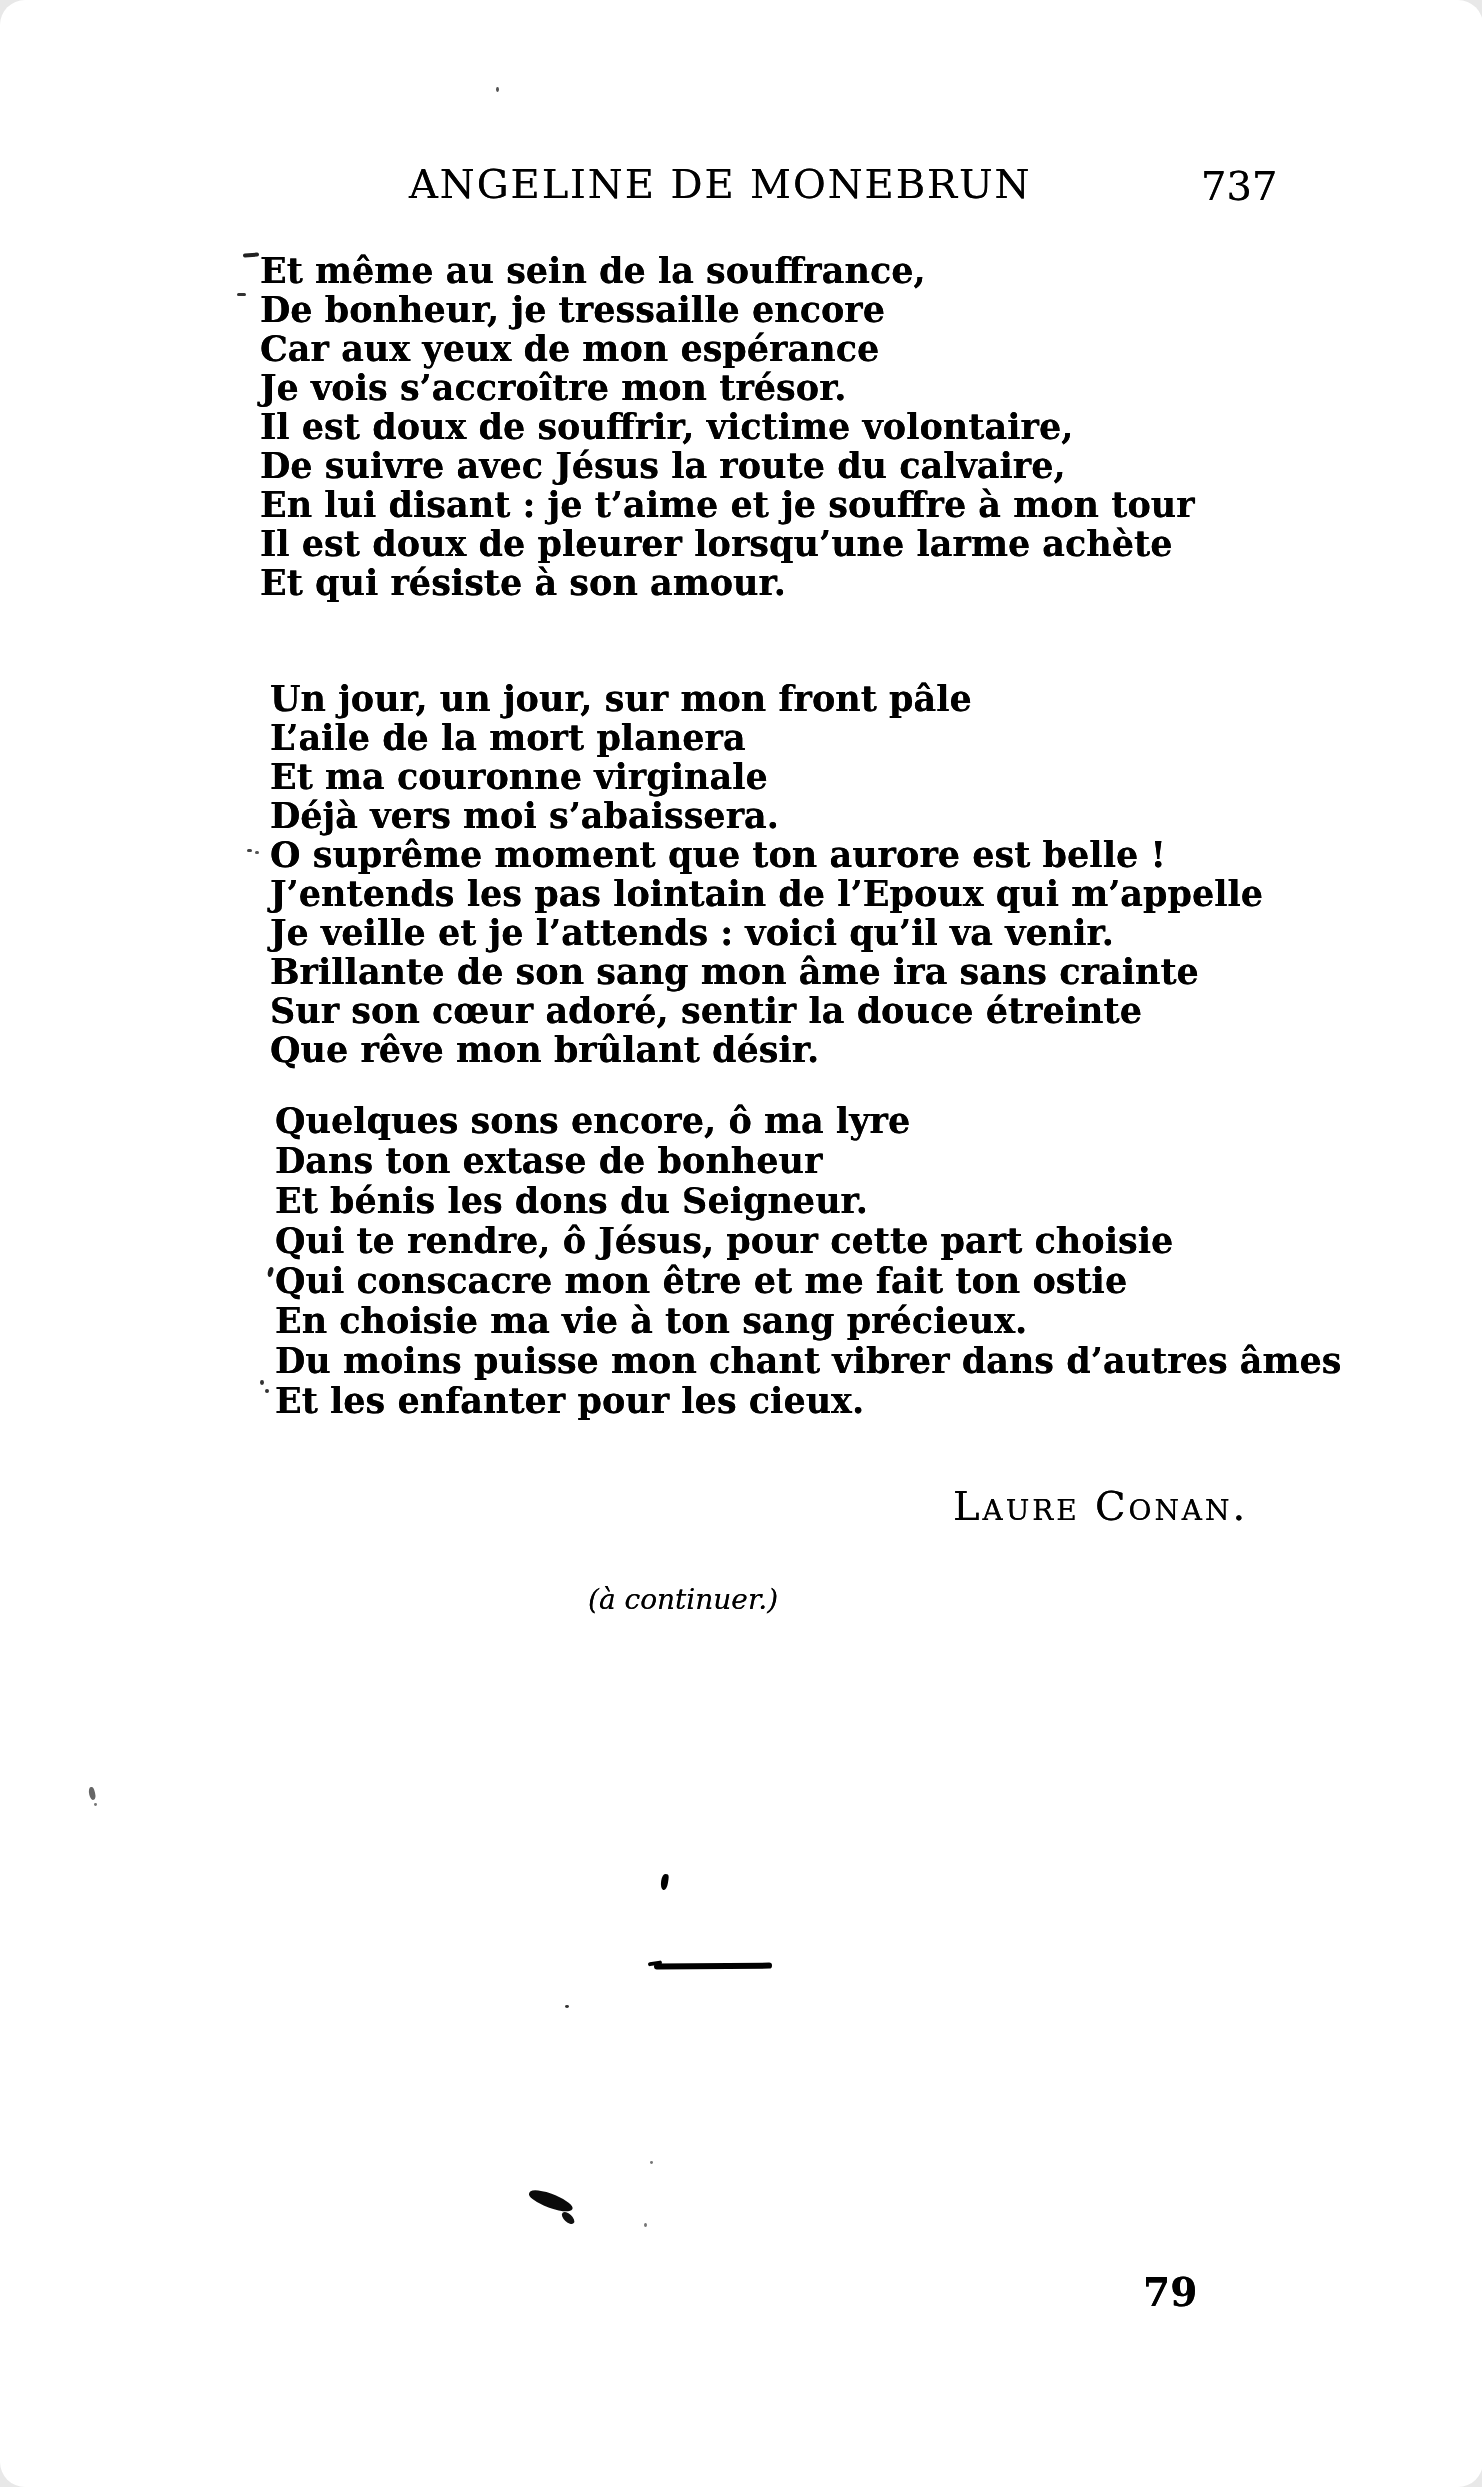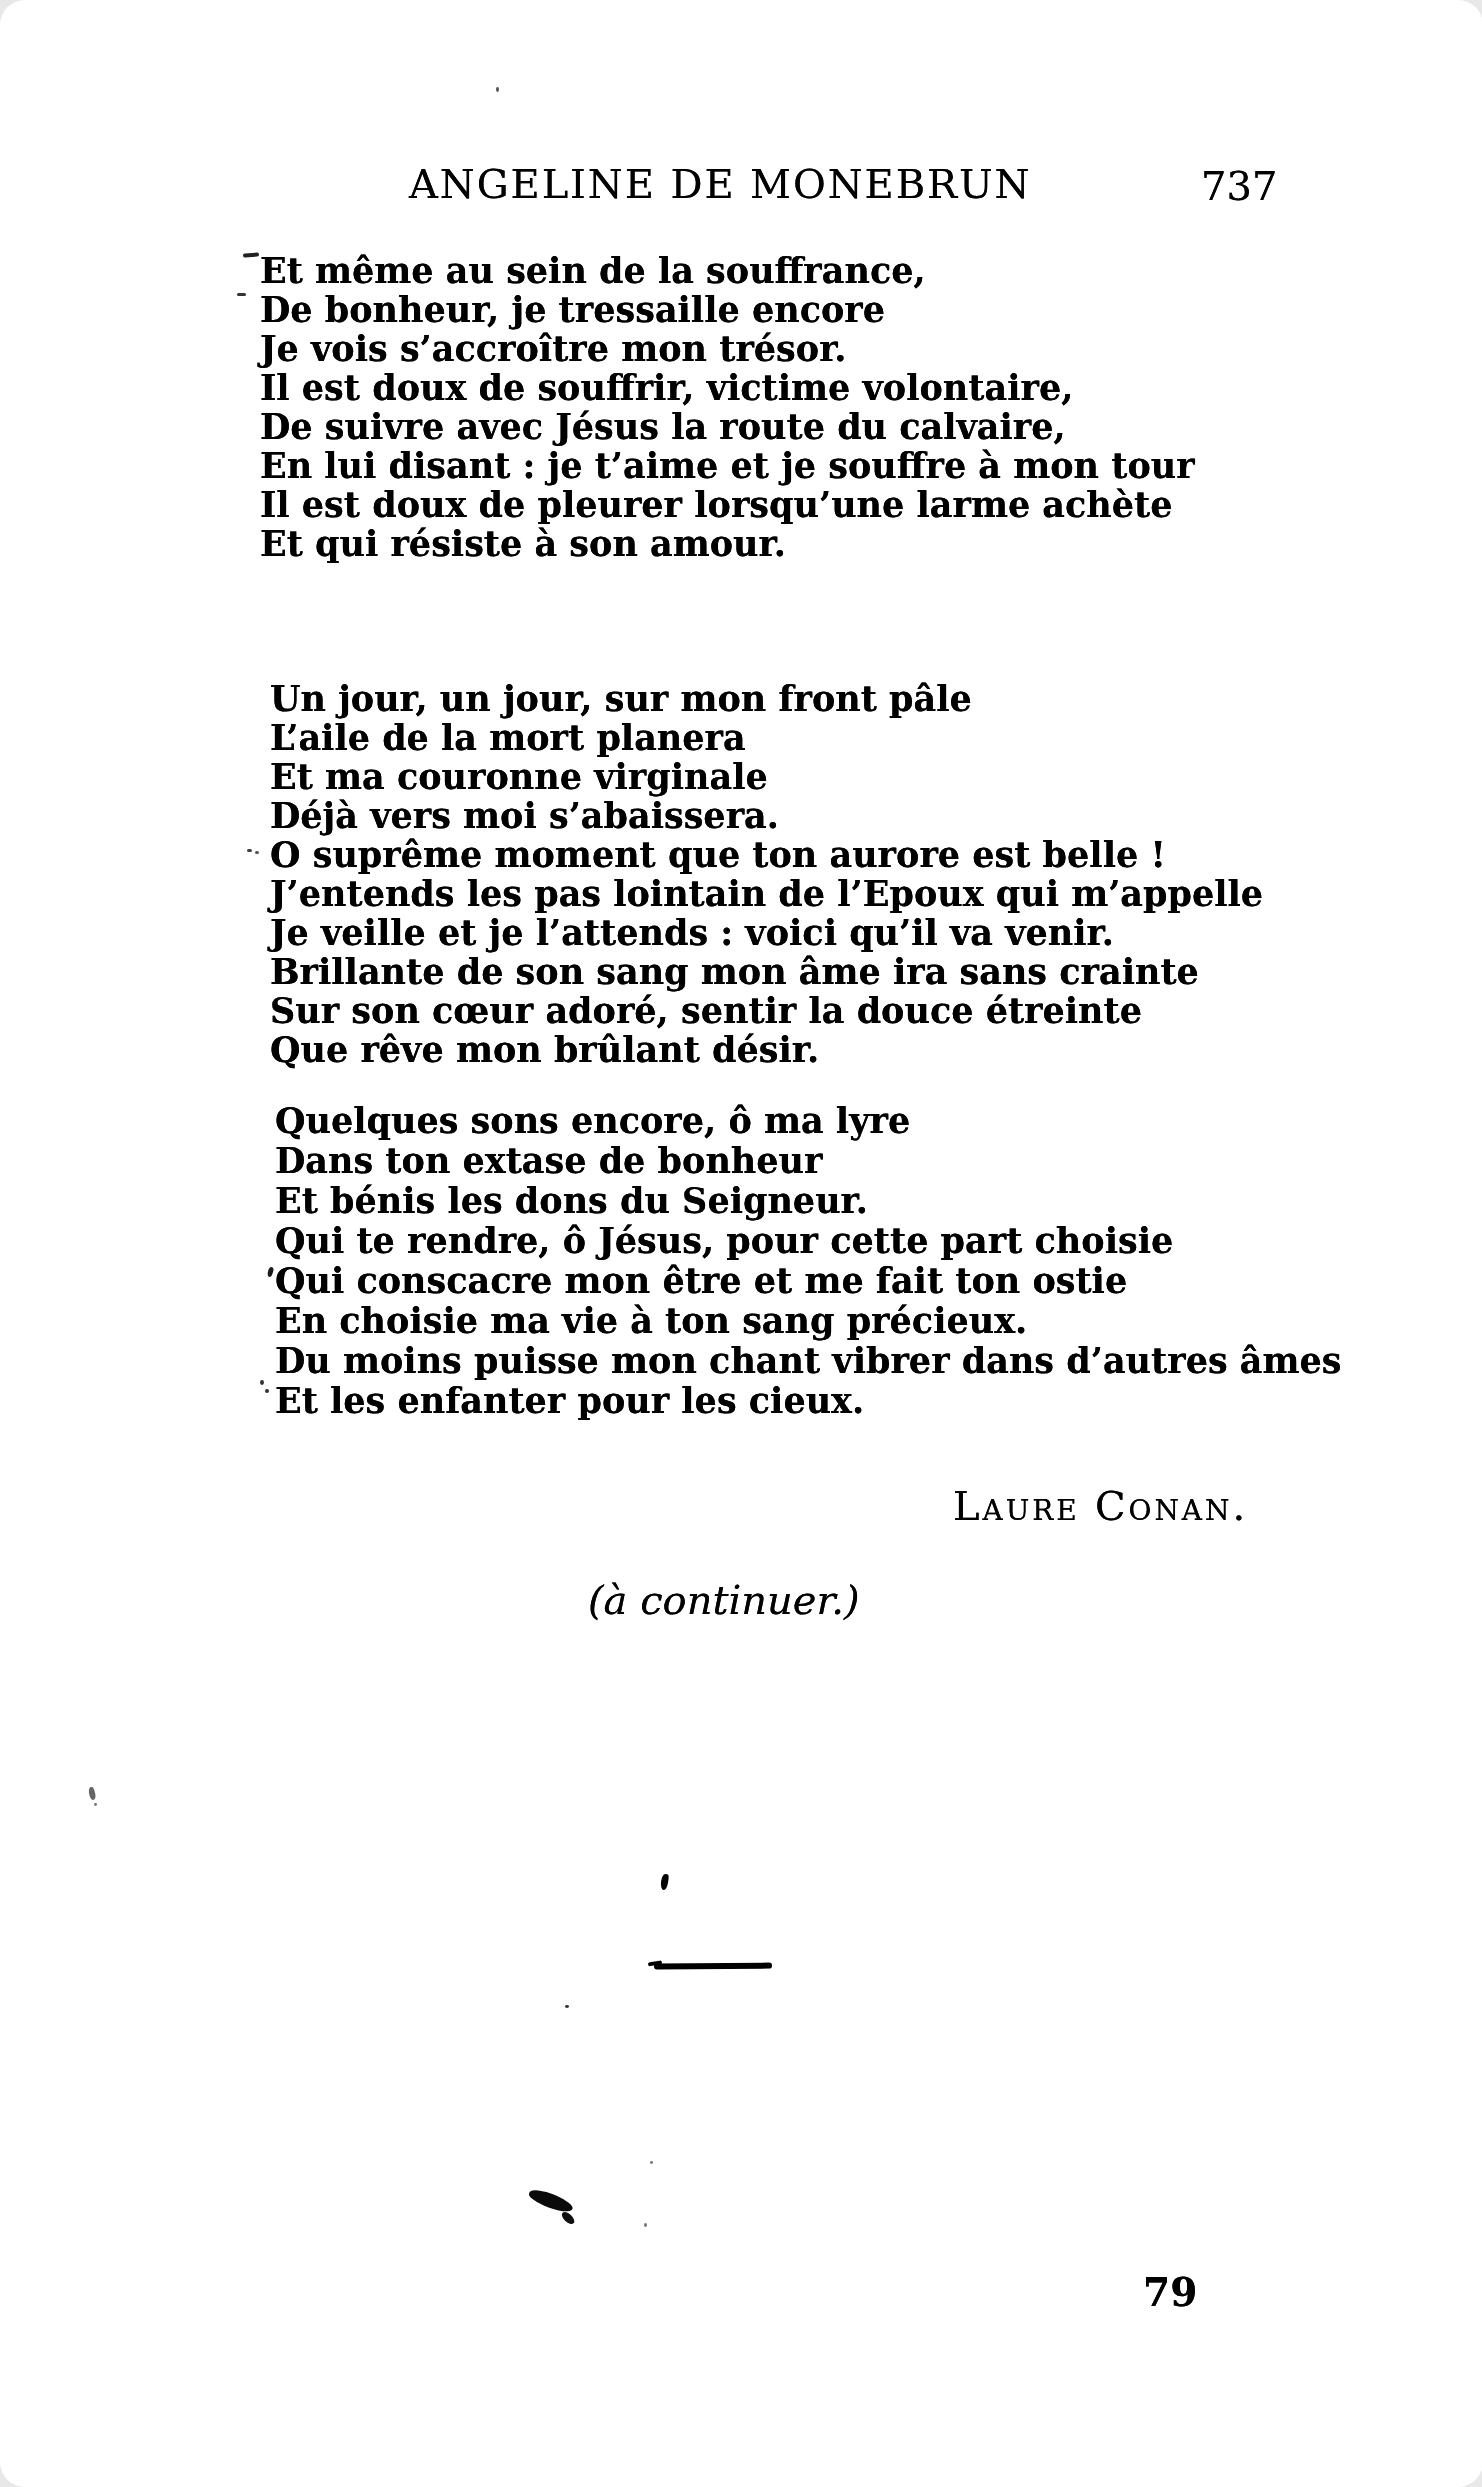--- a/index.html
+++ b/index.html
@@ -49,21 +49,21 @@
     top: 1487px; right: 235px;
     font-size: 40px; line-height: 39px;
     font-variant: small-caps;
     letter-spacing: 2.9px;
     white-space: nowrap;
     text-shadow: 0 0 0.6px rgba(0,0,0,0.9);
   }
   .continuation {
     position: absolute;
     top: 1577px; left: 588px;
-    font-size: 40px; line-height: 46px;
+    font-size: 28px; line-height: 46px;
     font-style: italic;
     white-space: nowrap;
     text-shadow: 0 0 0.5px rgba(0,0,0,0.85);
   }
   .folio-number {
     position: absolute;
     top: 2271px; left: 1143px;
     font-size: 39px; line-height: 42px;
     font-weight: 700;
     text-shadow: 0 0 0.6px rgba(0,0,0,0.9);
@@ -119,20 +119,21 @@
 <body>
 
 <div class="page">
 
   <div class="running-head">ANGELINE DE MONEBRUN</div>
   <div class="page-number">737</div>
 
   <div class="stanza stanza-1">
     <div class="line">Et même au sein de la souffrance,</div>
     <div class="line">De bonheur, je tressaille encore</div>
+    <div class="line">Car aux yeux de mon espérance</div>
     <div class="line">Je vois s’accroître mon trésor.</div>
     <div class="line">Il est doux de souffrir, victime volontaire,</div>
     <div class="line">De suivre avec Jésus la route du calvaire,</div>
     <div class="line">En lui disant : je t’aime et je souffre à mon tour</div>
     <div class="line">Il est doux de pleurer lorsqu’une larme achète</div>
     <div class="line">Et qui résiste à son amour.</div>
   </div>
 
   <div class="stanza stanza-2">
     <div class="line">Un jour, un jour, sur mon front pâle</div>

